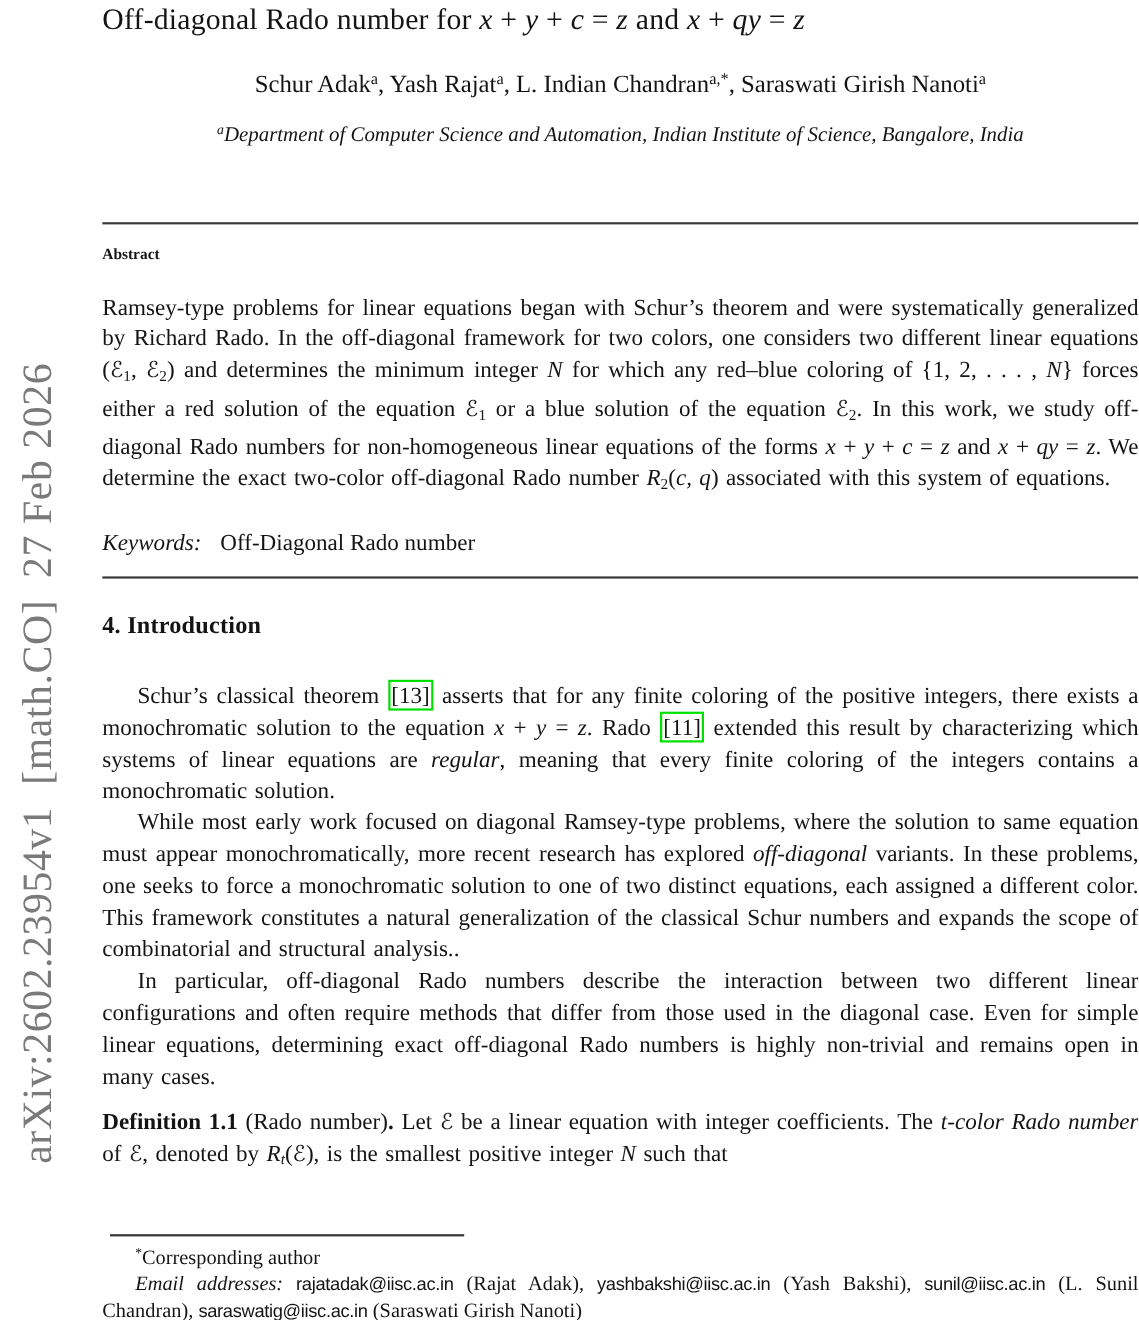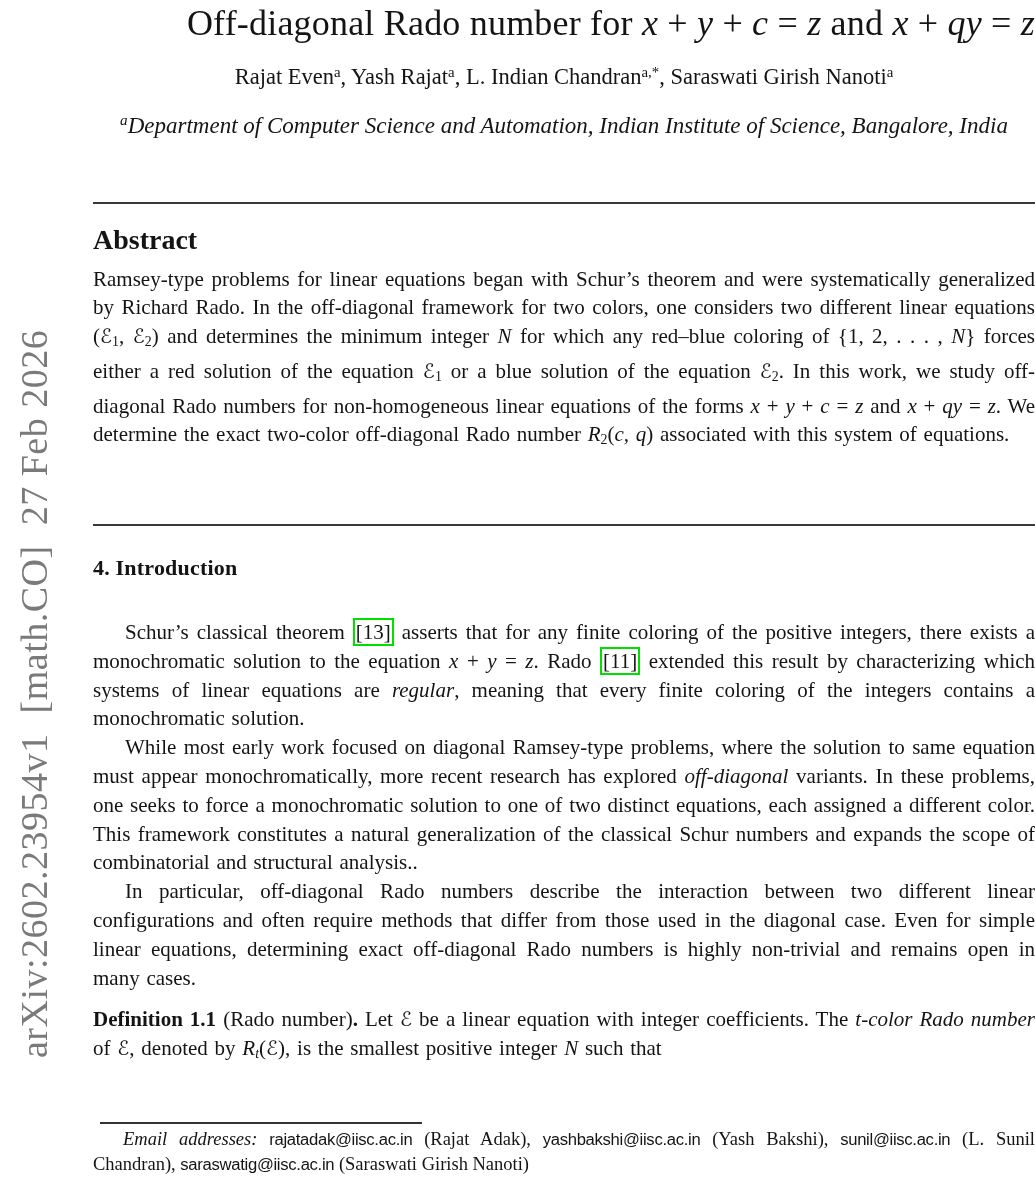--- a/index.html
+++ b/index.html
@@ -13,35 +13,35 @@
     position:relative;width:1035px;height:1200px;background:#ffffff;
     font-family:"Liberation Serif",serif;color:var(--ink);overflow:hidden;
   }
   
   .vlabel{
     position:absolute;left:12px;top:1058px;
     transform-origin:0 0;transform:rotate(-90deg);
     font-size:38px;color:var(--arxiv-gray);white-space:pre;letter-spacing:.5px;
   }
   .title{
-    position:absolute;top:2px;left:93px;width:942px;text-align:right;
-    font-size:36px;letter-spacing:.2px;
+    position:absolute;top:2px;left:93px;width:942px;text-align:left;
+    font-size:27px;letter-spacing:.2px;
   }
   .authors{
     position:absolute;top:64px;left:93px;width:942px;text-align:center;
     font-size:22.5px;
   }
   .affil{
     position:absolute;top:111px;left:93px;width:942px;text-align:center;
-    font-size:23px;font-style:italic;
+    font-size:19px;font-style:italic;
   }
   .rule{position:absolute;left:93px;width:942px;height:2px;background:var(--rule);}
   .rule1{top:202px;}
   .rule2{top:524px;}
-  .abs-h{position:absolute;top:224px;left:93px;font-size:28px;font-weight:bold;}
+  .abs-h{position:absolute;top:224px;left:93px;font-size:14px;font-weight:bold;}
   .abs-p{
     position:absolute;top:265px;left:93px;width:942px;
     font-size:21px;line-height:28.4px;text-align:justify;word-spacing:1.5px;
   }
   .keywords{position:absolute;top:481px;left:93px;width:942px;font-size:21px;}
   .keywords .kw-label{font-style:italic;margin-right:17px;}
   .intro-h{position:absolute;top:555px;left:93px;font-size:22px;font-weight:bold;letter-spacing:.2px;}
   .flow{
     position:absolute;top:618px;left:93px;width:942px;
     font-size:21px;line-height:28.8px;text-align:justify;word-spacing:1.5px;
@@ -68,41 +68,45 @@
 </style>
 </head>
 <body>
 
 <div class="page">
 
   <div class="vlabel">arXiv:2602.23954v1  [math.CO]  27 Feb 2026</div>
 
   <div class="title"><span class="s-r">Off-diagonal Rado number for </span><span class="s-m">x</span><span class="s-r"> + </span><span class="s-m">y</span><span class="s-r"> + </span><span class="s-m">c</span><span class="s-r"> = </span><span class="s-m">z</span><span class="s-r"> and </span><span class="s-m">x</span><span class="s-r"> + </span><span class="s-m">qy</span><span class="s-r"> = </span><span class="s-m">z</span></div>
 
-  <div class="authors"><span class="s-r">Rajat Even</span><span class="s-sup">a</span><span class="s-r">, Yash Rajat</span><span class="s-sup">a</span><span class="s-r">, L. Indian Chandran</span><span class="s-sup">a,*</span><span class="s-r">, Saraswati Girish Nanoti</span><span class="s-sup">a</span></div>
+  <div class="authors"><span class="s-r">Schur Adak</span><span class="s-sup">a</span><span class="s-r">, Yash Rajat</span><span class="s-sup">a</span><span class="s-r">, L. Indian Chandran</span><span class="s-sup">a,*</span><span class="s-r">, Saraswati Girish Nanoti</span><span class="s-sup">a</span></div>
 
   <div class="affil"><span class="s-sup">a</span><span class="s-i">Department of Computer Science and Automation, Indian Institute of Science, Bangalore, India</span></div>
 
   <div class="rule rule1"></div>
 
   <div class="abs-h">Abstract</div>
 
   <div class="abs-p"><span class="s-r">Ramsey-type problems for linear equations began with Schur’s theorem and were systematically generalized by Richard Rado. In the off-diagonal framework for two colors, one considers two different linear equations (</span><span class="s-scr">ℰ</span><span class="s-sub">1</span><span class="s-r">, </span><span class="s-scr">ℰ</span><span class="s-sub">2</span><span class="s-r">) and determines the minimum integer </span><span class="s-m">N</span><span class="s-r"> for which any red–blue coloring of {1, 2, . . . , </span><span class="s-m">N</span><span class="s-r">} forces either a red solution of the equation </span><span class="s-scr">ℰ</span><span class="s-sub">1</span><span class="s-r"> or a blue solution of the equation </span><span class="s-scr">ℰ</span><span class="s-sub">2</span><span class="s-r">. In this work, we study off-diagonal Rado numbers for non-homogeneous linear equations of the forms </span><span class="s-m">x</span><span class="s-r"> + </span><span class="s-m">y</span><span class="s-r"> + </span><span class="s-m">c</span><span class="s-r"> = </span><span class="s-m">z</span><span class="s-r"> and </span><span class="s-m">x</span><span class="s-r"> + </span><span class="s-m">qy</span><span class="s-r"> = </span><span class="s-m">z</span><span class="s-r">. We determine the exact two-color off-diagonal Rado number </span><span class="s-m">R</span><span class="s-sub">2</span><span class="s-r">(</span><span class="s-m">c, q</span><span class="s-r">)</span><span class="s-r"> associated with this system of equations.</span></div>
 
+  <div class="keywords">
+    <span class="kw-label">Keywords:</span><span>Off-Diagonal Rado number</span>
+  </div>
 
   <div class="rule rule2"></div>
 
   <div class="intro-h">4. Introduction</div>
 
   <div class="flow">
     <p><span class="s-r">Schur’s classical theorem </span><span class="s-cite">[13]</span><span class="s-r"> asserts that for any finite coloring of the positive integers, there exists a monochromatic solution to the equation </span><span class="s-m">x</span><span class="s-r"> + </span><span class="s-m">y</span><span class="s-r"> = </span><span class="s-m">z</span><span class="s-r">. Rado </span><span class="s-cite">[11]</span><span class="s-r"> extended this result by characterizing which systems of linear equations are </span><span class="s-i">regular</span><span class="s-r">, meaning that every finite coloring of the integers contains a monochromatic solution.</span></p>
     <p><span class="s-r">While most early work focused on diagonal Ramsey-type problems, where the solution to same equation must appear monochromatically, more recent research has explored </span><span class="s-i">off-diagonal</span><span class="s-r"> variants. In these problems, one seeks to force a monochromatic solution to one of two distinct equations, each assigned a different color. This framework constitutes a natural generalization of the classical Schur numbers and expands the scope of combinatorial and structural analysis..</span></p>
     <p><span class="s-r">In particular, off-diagonal Rado numbers describe the interaction between two different linear configurations and often require methods that differ from those used in the diagonal case. Even for simple linear equations, determining exact off-diagonal Rado numbers is highly non-trivial and remains open in many cases.</span></p>
     <p class="definition"><span class="s-b">Definition 1.1 </span><span class="s-r">(Rado number)</span><span class="s-b">. </span><span class="s-r">Let </span><span class="s-scr">ℰ</span><span class="s-r"> be a linear equation with integer coefficients. The </span><span class="s-m">t</span><span class="s-i">-color Rado number</span><span class="s-r"> of </span><span class="s-scr">ℰ</span><span class="s-r">, denoted by </span><span class="s-m">R</span><span class="s-subm">t</span><span class="s-r">(</span><span class="s-scr">ℰ</span><span class="s-r">)</span><span class="s-r">, is the smallest positive integer </span><span class="s-m">N</span><span class="s-r"> such that</span></p>
   </div>
 
   <div class="fn-rule"></div>
 
   <div class="fnote">
+    <p><span class="s-sup">*</span><span class="s-r">Corresponding author</span></p>
     <p><span class="s-i">Email addresses: </span><span class="s-mono">rajatadak@iisc.ac.in</span><span class="s-r"> (Rajat Adak), </span><span class="s-mono">yashbakshi@iisc.ac.in</span><span class="s-r"> (Yash Bakshi), </span><span class="s-mono">sunil@iisc.ac.in</span><span class="s-r"> (L. Sunil Chandran), </span><span class="s-mono">saraswatig@iisc.ac.in</span><span class="s-r"> (Saraswati Girish Nanoti)</span></p>
   </div>
 
 </div>
 
 </body></html>

